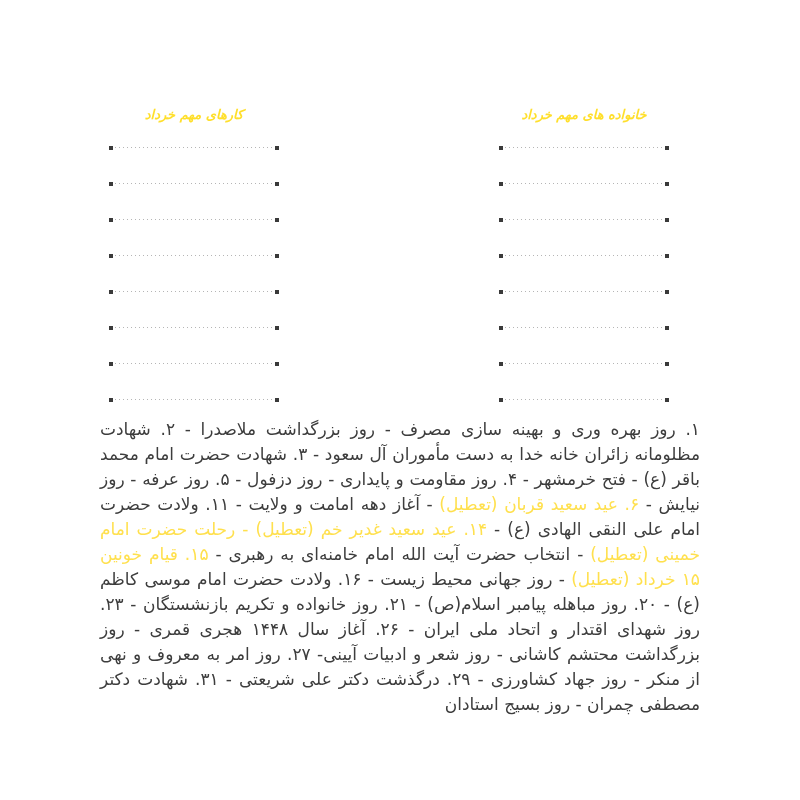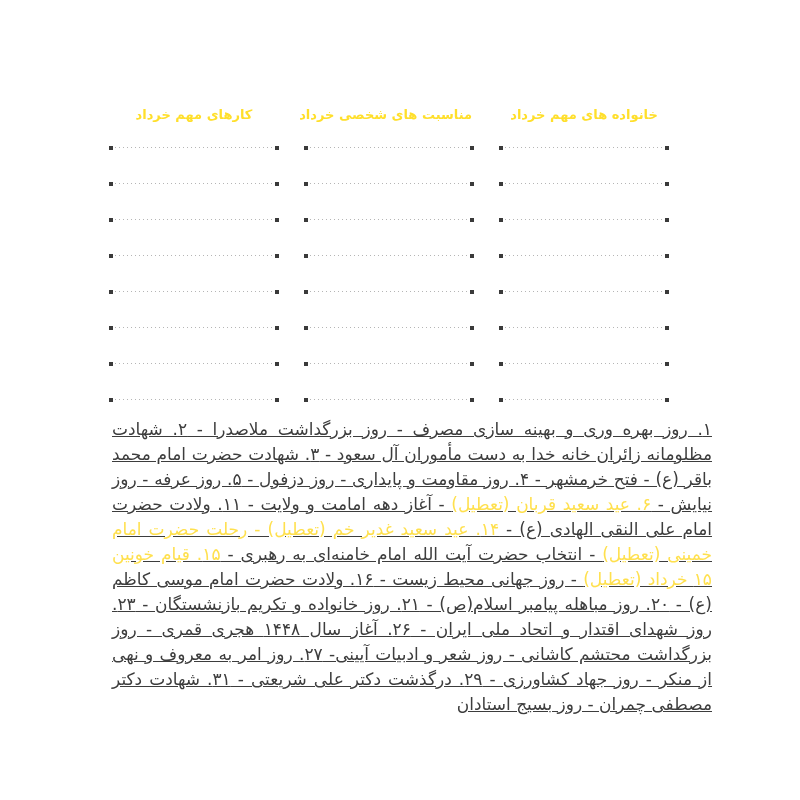--- a/index.html
+++ b/index.html
@@ -7,43 +7,43 @@
     width:800px;height:800px;background:#ffffff;position:relative;overflow:hidden;
     font-family:"DejaVu Sans", sans-serif;
   }
   .planner{position:absolute;inset:0;}
   
   .columns{
     position:absolute;top:105px;left:111px;width:556px;
     display:flex;flex-direction:row-reverse;justify-content:space-between;
     direction:rtl;
   }
-  .col{width:166px;}
+  .col{width:166px;font-style:italic;}
   .col-header{
     height:20px;line-height:20px;text-align:center;
     font-size:13px;font-weight:bold;color:var(--header-yellow,#ffdf2b);
     white-space:nowrap;
   }
   .col-lines{margin-top:0;}
   .line{
     position:relative;height:1px;margin-top:35px;
     background-image:repeating-linear-gradient(to right,var(--rule-dot,#b5b5b5) 0 1px,transparent 1px 4px);
   }
   .line:first-child{margin-top:22px;}
   .line::before,.line::after{
     content:"";position:absolute;top:-1.5px;width:4px;height:4px;
     background:var(--rule-end,#3a3a3a);
   }
   .line::before{right:-2px;}
   .line::after{left:-2px;}
   
   .events{
-    position:absolute;top:417px;left:112px;width:600px;margin:0;
+    position:absolute;top:417px;left:100px;width:600px;margin:0;
     direction:rtl;text-align:justify;text-align-last:right;
-    font-size:17px;line-height:25px;color:var(--text-dark,#3d3d3d);text-decoration:underline;
+    font-size:17px;line-height:25px;color:var(--text-dark,#3d3d3d);
   }
   .events .hl{color:var(--highlight-yellow,#ffe04d);}
 </style>
 </head>
 <body>
 
 <div class="planner">
 
   <div class="columns">
 
@@ -54,33 +54,20 @@
           <div class="line"></div>
           <div class="line"></div>
           <div class="line"></div>
           <div class="line"></div>
           <div class="line"></div>
           <div class="line"></div>
           <div class="line"></div>
         </div>
     </div>
 
-    <div class="col">
-      <div class="col-header">مناسبت های شخصی خرداد</div>
-      <div class="col-lines">
-          <div class="line"></div>
-          <div class="line"></div>
-          <div class="line"></div>
-          <div class="line"></div>
-          <div class="line"></div>
-          <div class="line"></div>
-          <div class="line"></div>
-          <div class="line"></div>
-        </div>
-    </div>
 
     <div class="col">
       <div class="col-header">خانواده های مهم خرداد</div>
       <div class="col-lines">
           <div class="line"></div>
           <div class="line"></div>
           <div class="line"></div>
           <div class="line"></div>
           <div class="line"></div>
           <div class="line"></div>

